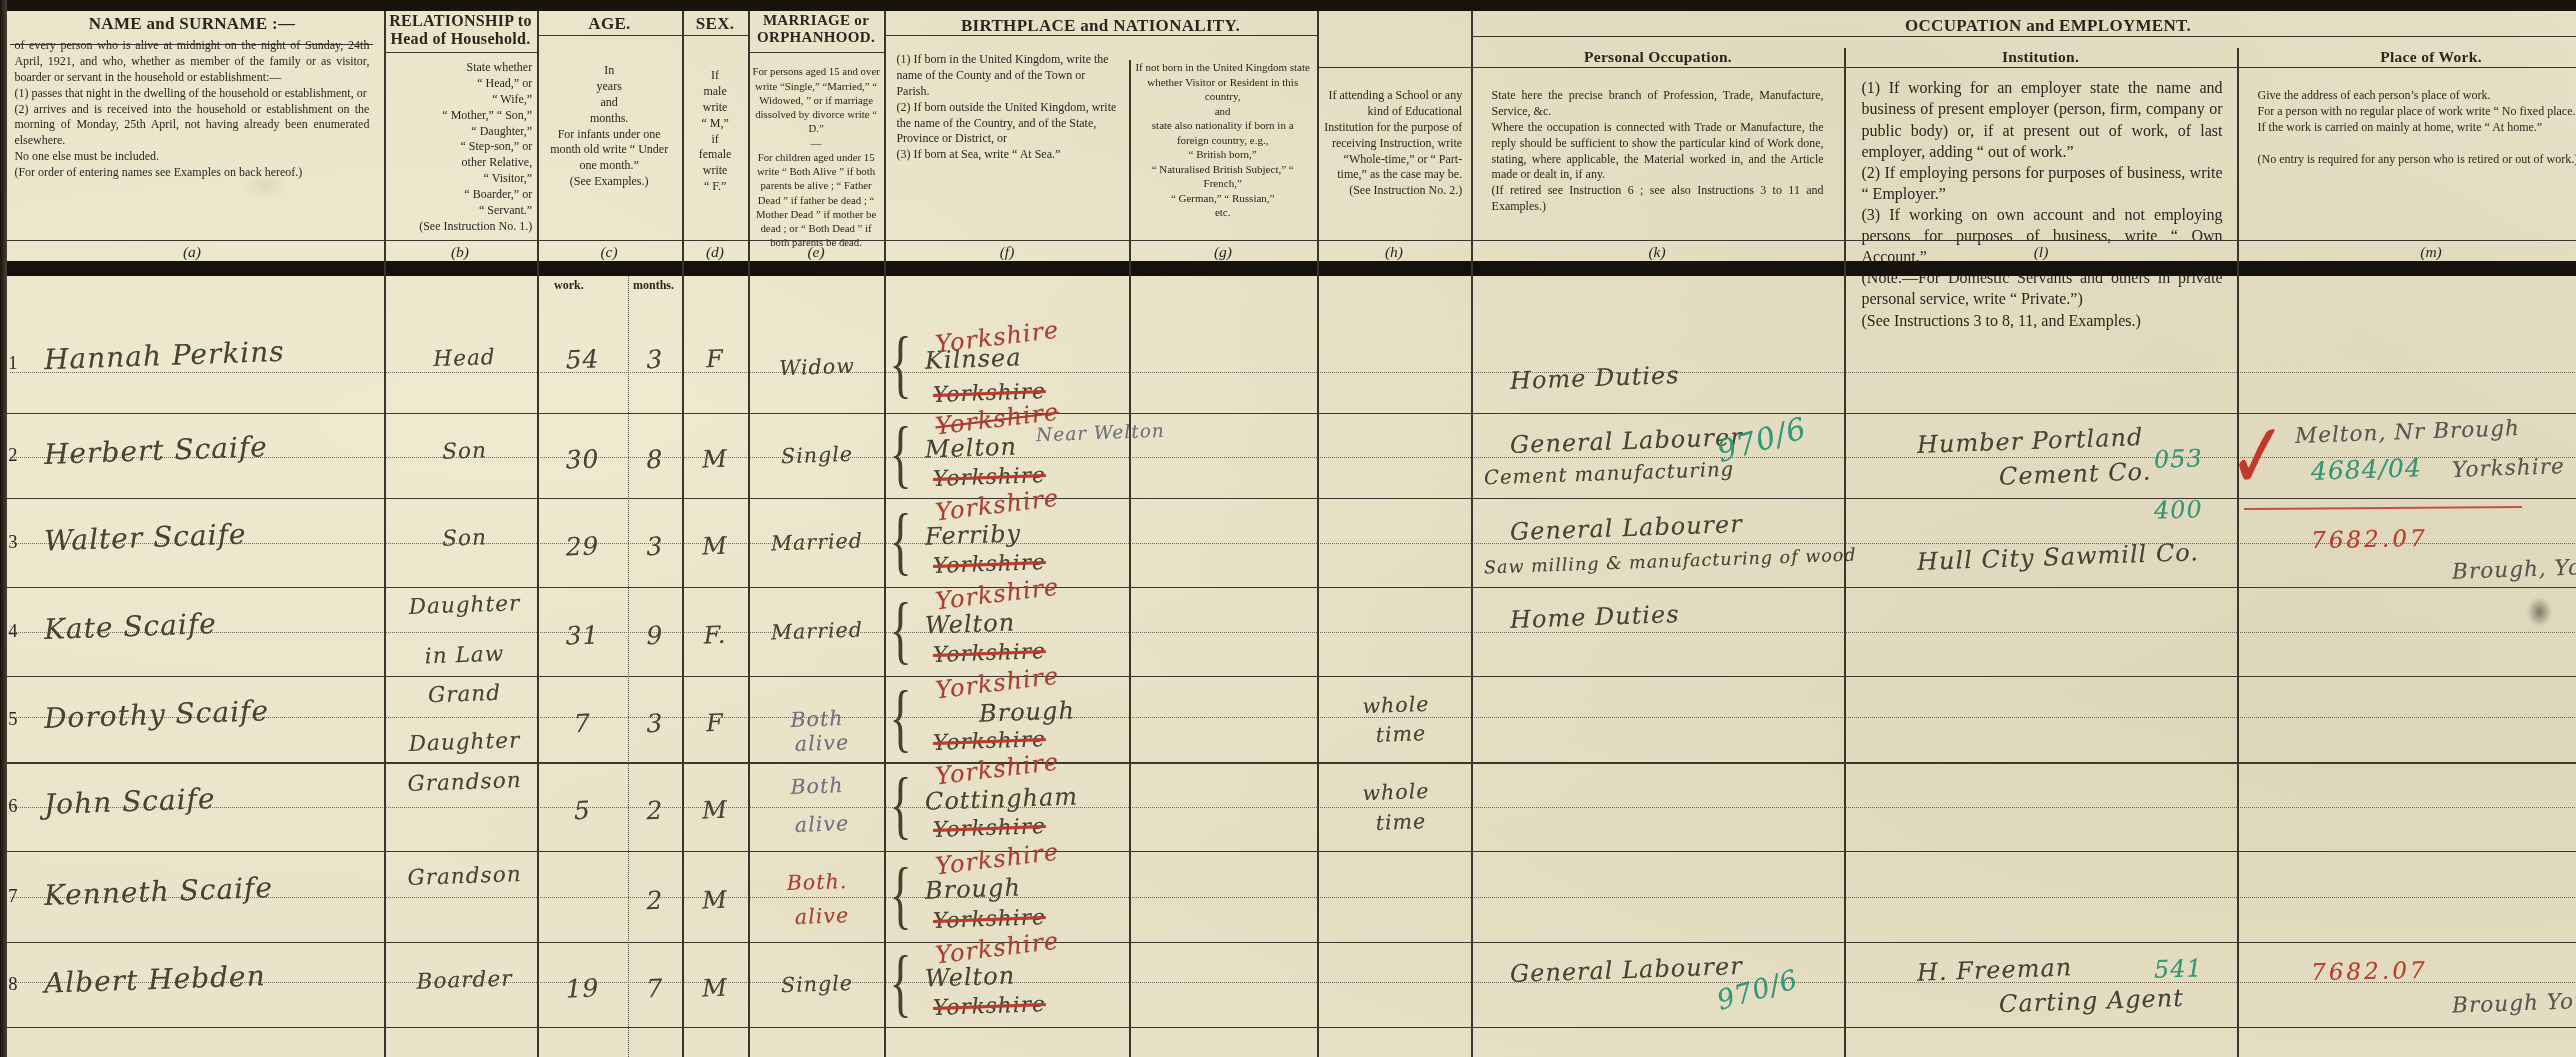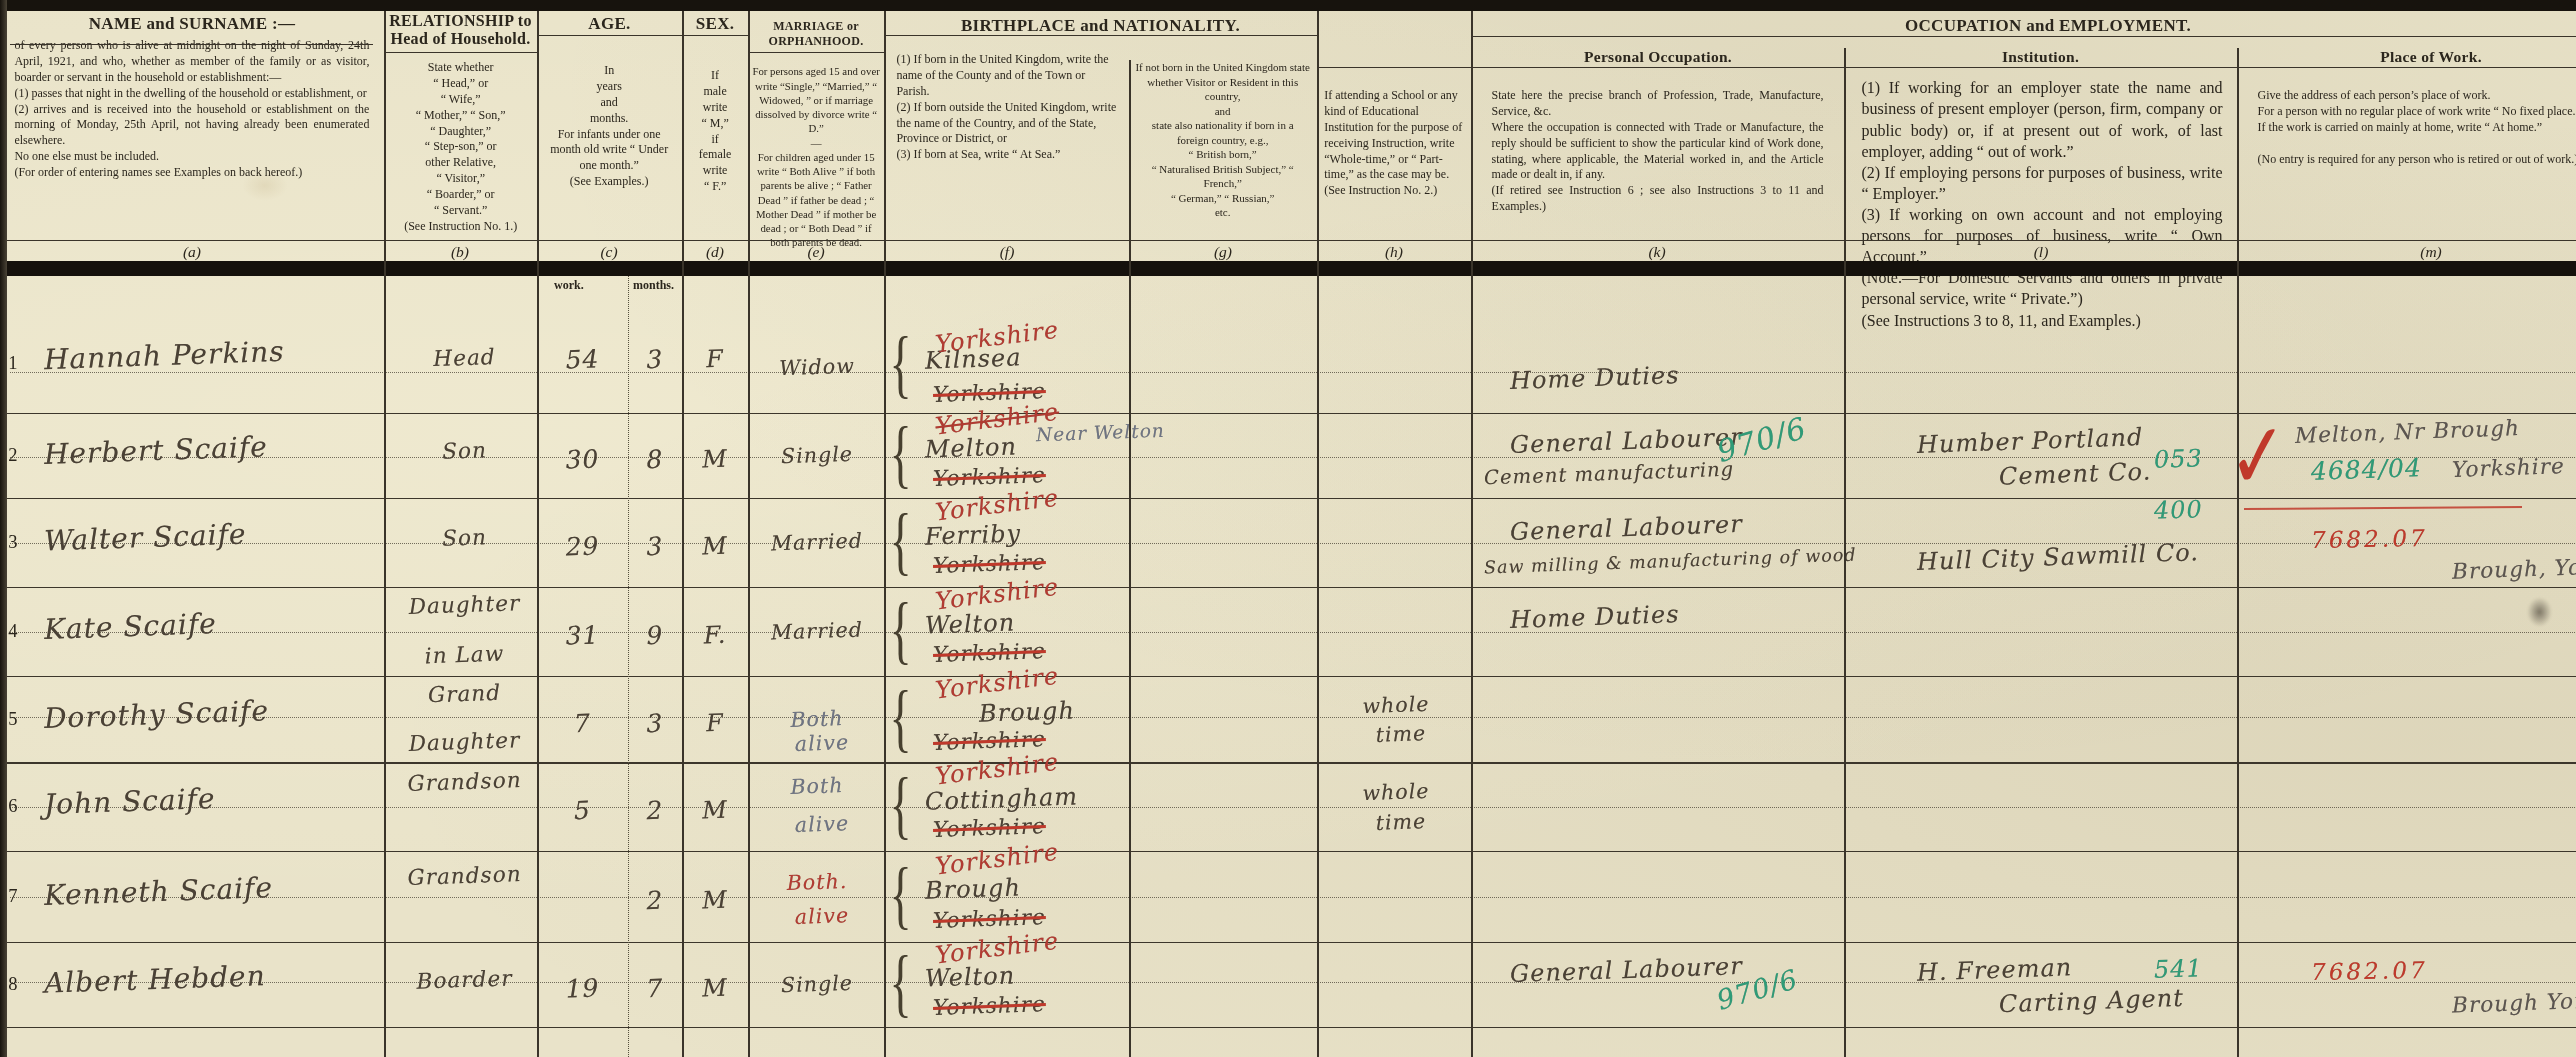--- a/index.html
+++ b/index.html
@@ -85,21 +85,21 @@
     <div class="htitle" style="top:3.1px">NAME and SURNAME :—</div>
     <div class="hbody" style="left:14.4px;top:27px;width:355px;text-align:justify">of every person who is alive at midnight on the night of Sunday, 24th April, 1921, and who, whether as member of the family or as visitor, boarder or servant in the household or establishment:—
 (1) passes that night in the dwelling of the household or establishment, or
 (2) arrives and is received into the household or establishment on the morning of Monday, 25th April, not having already been enumerated elsewhere.
 No one else must be included.
 (For order of entering names see Examples on back hereof.)</div>
   </div>
   <div class="hr" style="left:10.3px;top:44px;width:363px"></div>
   <div class="hbox" style="left:384px;width:153px">
     <div class="htitle" style="top:1px;font-size:16px">RELATIONSHIP to Head of Household.</div>
-    <div class="hbody" style="left:5.2px;top:49px;width:143px;text-align:center">State whether
+    <div class="hbody" style="left:5.2px;top:49px;width:143px;text-align:right">State whether
 “ Head,” or
 “ Wife,”
 “ Mother,” “ Son,”
 “ Daughter,”
 “ Step-son,” or
 other Relative,
 “ Visitor,”
 “ Boarder,” or
 “ Servant.”
 (See Instruction No. 1.)</div>
@@ -121,21 +121,21 @@
 male
 write
 “ M,”
 if
 female
 write
 “ F.”</div>
   </div>
   <div class="hr" style="left:682px;top:35px;width:66px"></div>
   <div class="hbox" style="left:748px;width:136px">
-    <div class="htitle" style="top:8px;font-size:12px">MARRIAGE or ORPHANHOOD.</div>
+    <div class="htitle" style="top:1px;font-size:15px">MARRIAGE or ORPHANHOOD.</div>
     <div class="hbody" style="left:4.1px;top:53px;width:128px;text-align:center;font-size:10.8px">For persons aged 15 and over write “Single,” “Married,” “ Widowed, ” or if marriage dissolved by divorce write “ D.”
 —
 For children aged under 15 write “ Both Alive ” if both parents be alive ; “ Father Dead ” if father be dead ; “ Mother Dead ” if mother be dead ; or “ Both Dead ” if both parents be dead.</div>
   </div>
   <div class="hr" style="left:748px;top:52px;width:136px"></div>
   <div class="htitle" style="position:absolute;left:884px;top:15.5px;width:433px">BIRTHPLACE and NATIONALITY.</div>
   <div class="hr" style="left:884px;top:35px;width:433px"></div>
   <div class="hbox" style="left:884px;width:245px">
     <div class="hbody" style="left:12.4px;top:41px;width:222px">(1) If born in the United Kingdom, write the name of the County and of the Town or Parish.
 (2) If born outside the United Kingdom, write the name of the Country, and of the State, Province or District, or
@@ -144,21 +144,21 @@
   <div class="hbox" style="left:1129px;width:172px">
     <div class="hbody" style="left:6.2px;top:49px;width:175px;text-align:center;font-size:11px">If not born in the United Kingdom state whether Visitor or Resident in this country,
 and
 state also nationality if born in a foreign country, e.g.,
 “ British born,”
 “ Naturalised British Subject,” “ French,”
 “ German,” “ Russian,”
 etc.</div>
   </div>
   <div class="hbox" style="left:1317px;width:154px">
-    <div class="hbody" style="left:7.2px;top:77px;width:138px;text-align:left">If attending a School or any kind of Educational Institution for the purpose of receiving Instruction, write “Whole-time,” or “ Part-time,” as the case may be.
+    <div class="hbody" style="left:7.2px;top:77px;width:138px;text-align:right">If attending a School or any kind of Educational Institution for the purpose of receiving Instruction, write “Whole-time,” or “ Part-time,” as the case may be.
 (See Instruction No. 2.)</div>
   </div>
   <div class="htitle" style="position:absolute;left:1471px;top:15.5px;width:1154px">OCCUPATION and EMPLOYMENT.</div>
   <div class="hr dbl" style="left:1471px;top:36px;width:1154px"></div>
   <div class="hbox" style="left:1471px;width:374px">
     <div class="htitle" style="top:37px;font-size:15.5px">Personal Occupation.</div>
     <div class="hbody" style="left:20.6px;top:77px;width:332px;text-align:justify">State here the precise branch of Profession, Trade, Manufacture, Service, &amp;c.
 Where the occupation is connected with Trade or Manufacture, the reply should be sufficient to show the particular kind of Work done, stating, where applicable, the Material worked in, and the Article made or dealt in, if any.
 (If retired see Instruction 6 ; see also Instructions 3 to 11 and Examples.)</div>
   </div>

